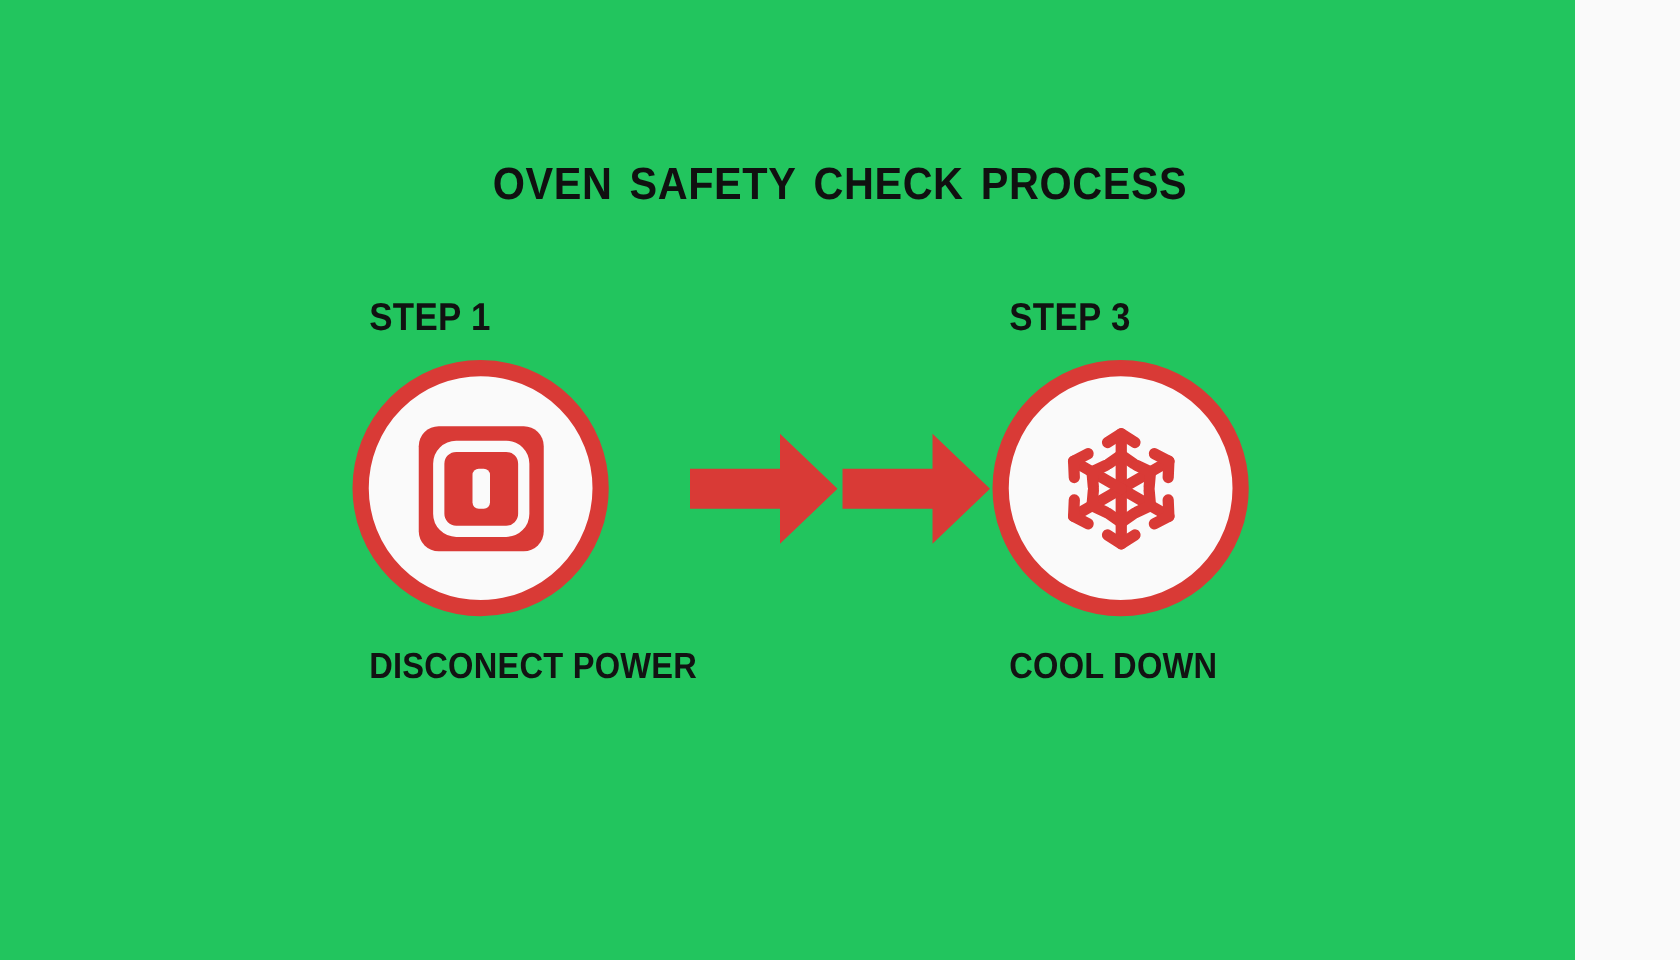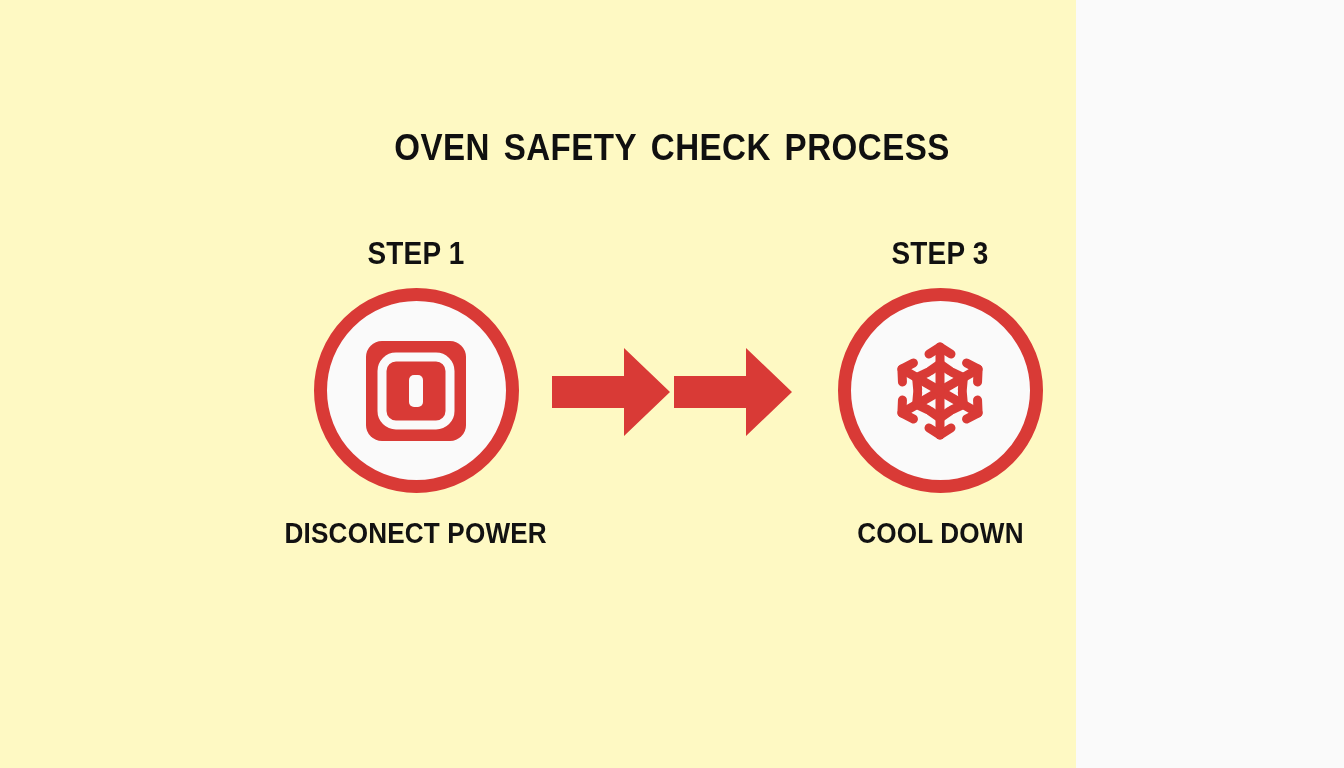--- a/index.html
+++ b/index.html
@@ -8,23 +8,23 @@
   }
   body {
     width: 1344px;
     height: 768px;
     background: #fafafa;
     font-family: "Liberation Sans", sans-serif;
     overflow: hidden;
   }
   #infographic {
     position: relative;
-    width: 1076px;
+    width: 1260px;
     height: 768px;
-    background: #fef9c3;
+    background: #22c55e;
   }
 
   
   .title {
     position: absolute;
     top: 112px;
     left: 0;
     width: 1344px;
     text-align: center;
     font-family: "Liberation Sans", sans-serif;
@@ -49,22 +49,20 @@
     display: flex;
     flex-direction: row;
     align-items: flex-start;
     justify-content: center;
   }
 
   .step {
     width: 268px;
     display: flex;
     flex-direction: column;
-    align-items: center;
-    margin-left: 12px;
   }
 
   .step-label {
     font-family: "Liberation Sans", sans-serif;
     font-weight: bold;
     font-size: 31px;
     color: #111111;
     letter-spacing: 0.3px;
     transform: scaleX(0.9);
     transform-origin: 50% 50%;

